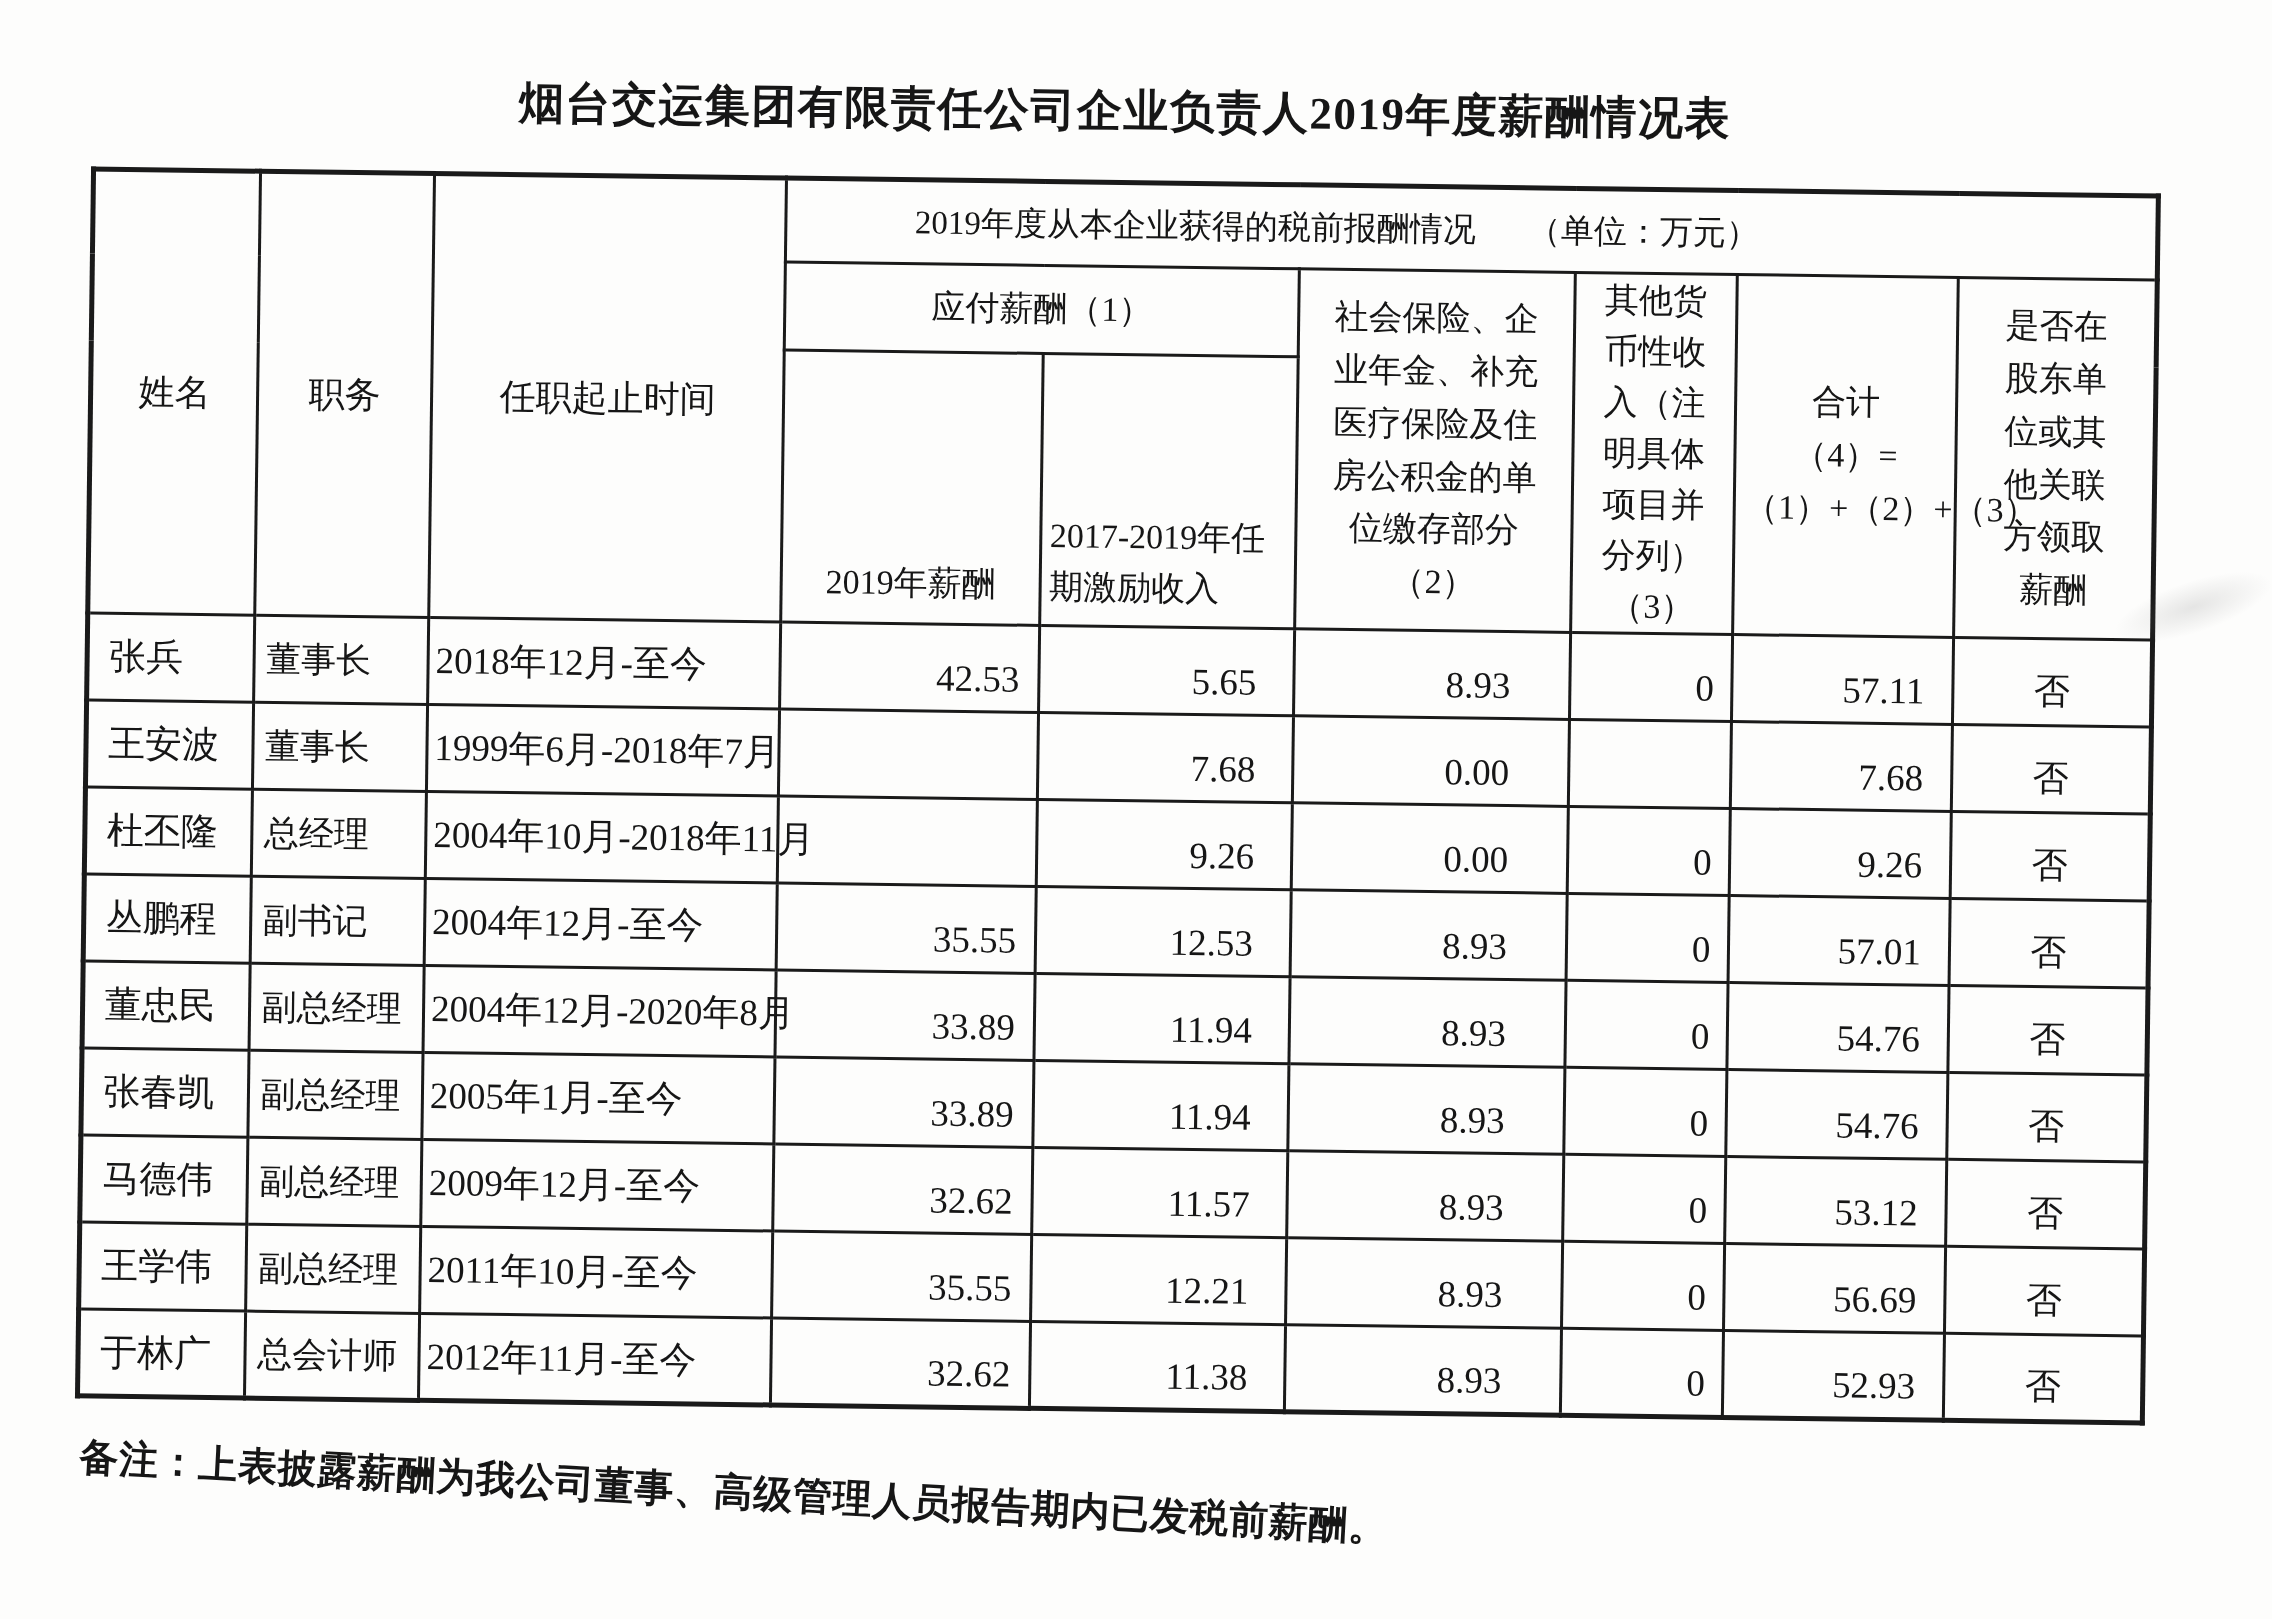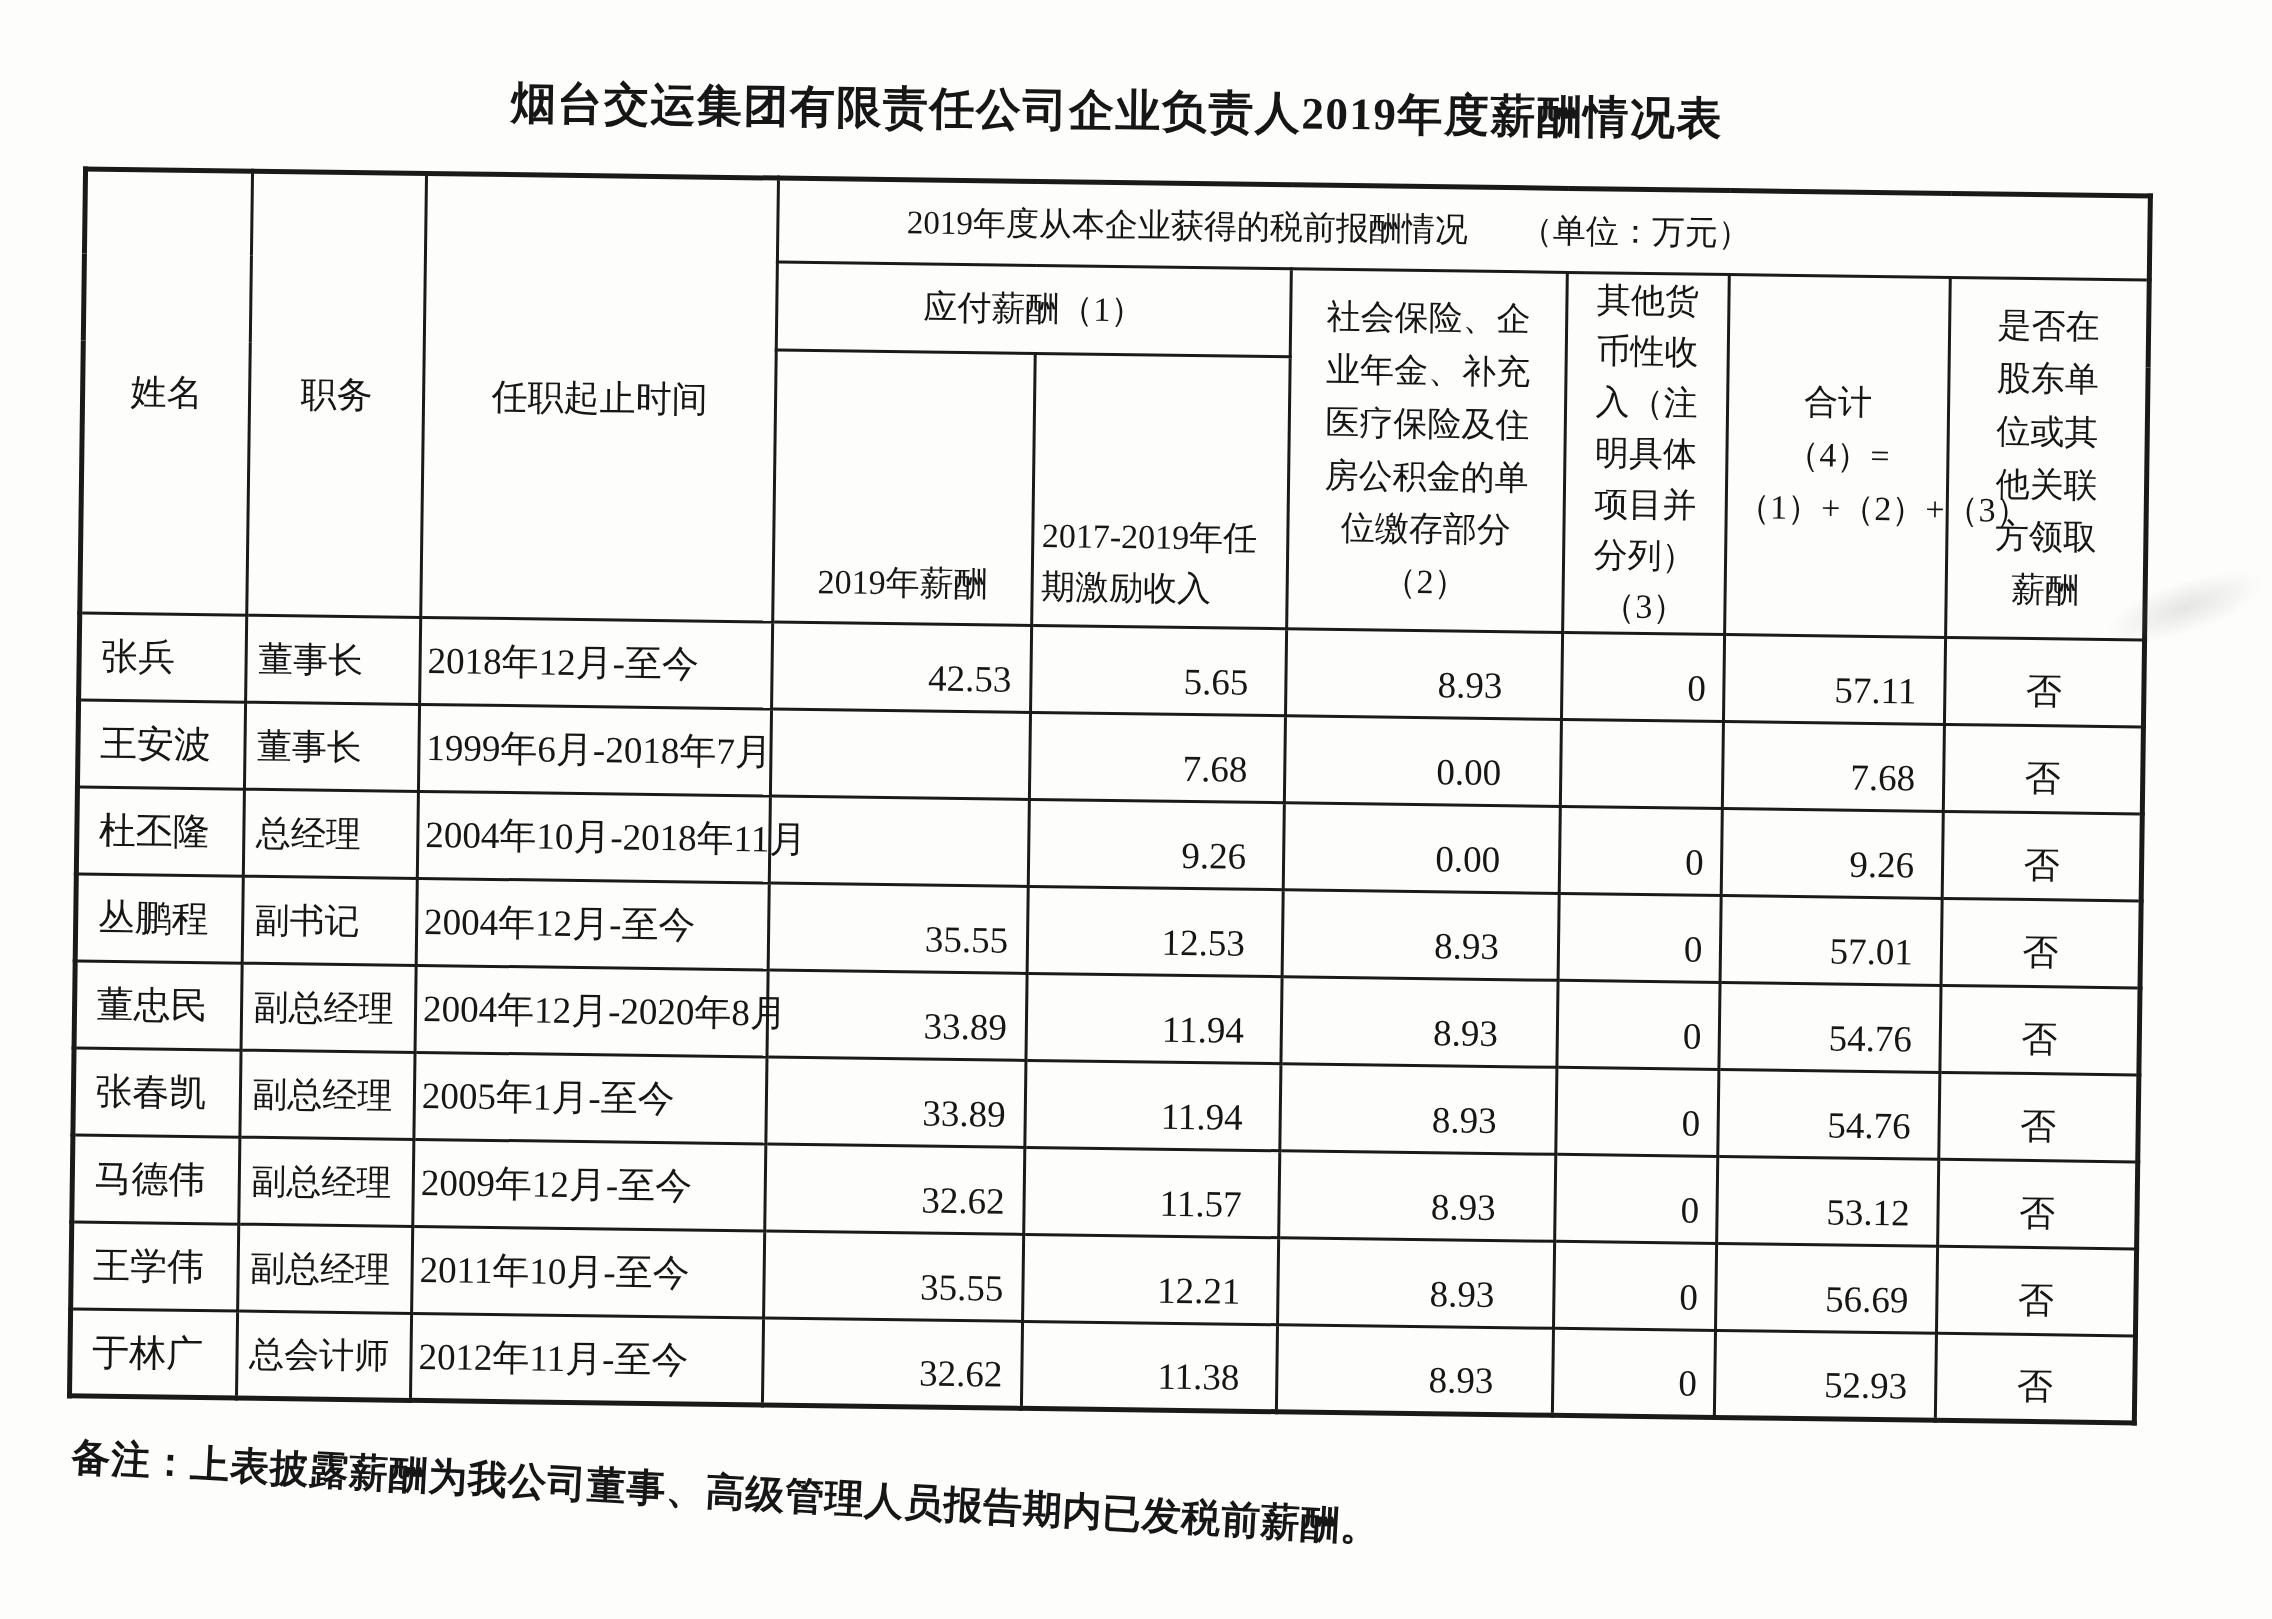--- a/index.html
+++ b/index.html
@@ -7,21 +7,21 @@
     padding: 0;
     width: 2273px;
     height: 1619px;
     background: #fdfdfc;
     overflow: hidden;
     font-family: "Liberation Serif", "DejaVu Serif", serif;
     color: #161616;
   }
   .page {
     position: absolute;
-    left: 4px; top: 0;
+    left: 12px; top: 0;
     width: 1872px; height: 1619px; padding-left: 45px;
   }
   
   .tilt {
     position: absolute;
     left: 0; top: 0;
     width: 2273px;
     transform: rotate(0.75deg);
     transform-origin: 1112px 180px;
   }

